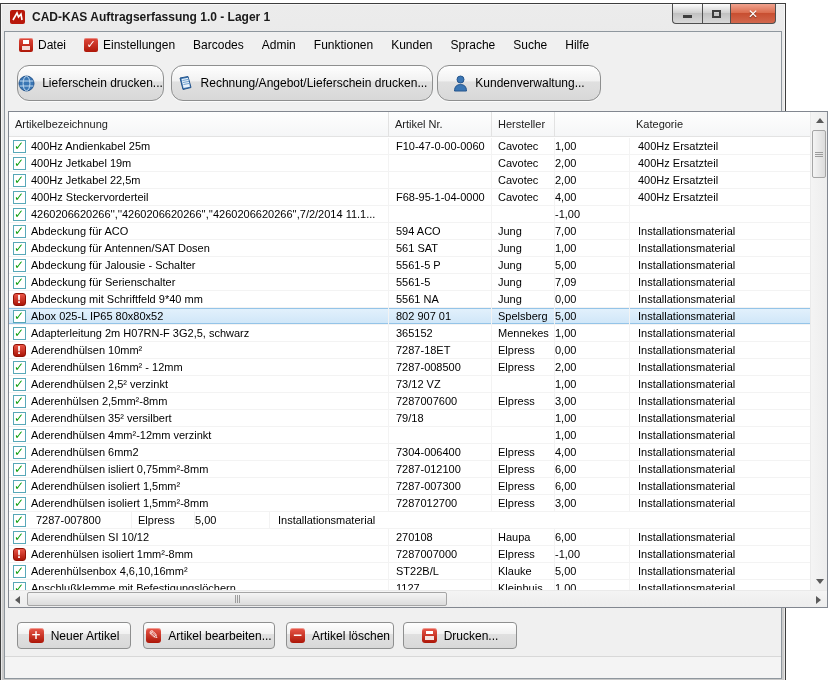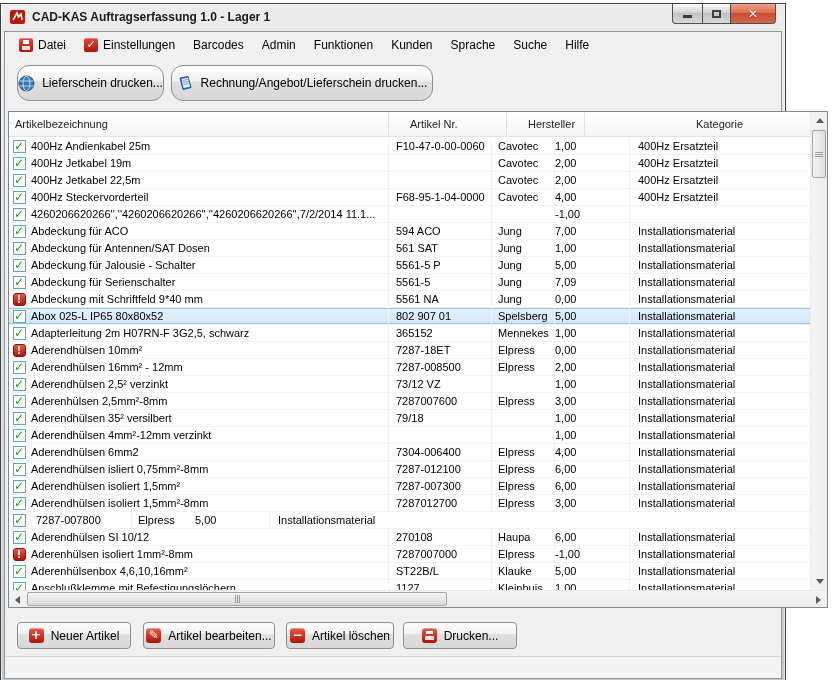--- a/index.html
+++ b/index.html
@@ -43,21 +43,21 @@
   .tb-btn { position:absolute; top:7px; height:36px; border:1px solid #8E8F8F; border-radius:12px;
     background:linear-gradient(#FEFEFE,#F1F1F1 45%,#E0E0E0 46%,#D8D8D8);
     display:flex; align-items:center; justify-content:center; gap:7px; font-size:12px; color:#000; cursor:pointer;
     box-shadow:0 1px 0 rgba(255,255,255,.7); }
   .tb-btn svg { flex:0 0 auto; }
 
   
   .table-panel { position:absolute; left:3px; top:79px; width:820px; height:497px;
     background:#fff; border:1px solid #828790; }
   .thead { position:absolute; left:0; top:0; right:17px; height:25px;
-    background:linear-gradient(#FEFEFE,#F5F6F7); border-bottom:1px solid #E3E3E3; display:flex;gap:15px; }
+    background:linear-gradient(#FEFEFE,#F5F6F7); border-bottom:1px solid #E3E3E3; display:flex; }
   .th { font-size:11px; color:#1c1c1c; padding:6px 0 0 6px; border-right:1px solid #E2E2E2; height:25px; white-space:nowrap; overflow:hidden; cursor:pointer; }
   .th.c-name { width:380px; }
   .th.c-nr   { width:103px; }
   .th.c-her  { width:63px; }
   .th.c-men  { width:75px; text-align:right; padding-right:8px; padding-left:0;margin-top:40px; }
   .th.c-kat  { flex:1; border-right:none; }
 
   .tbody { position:absolute; left:0; top:26px; right:17px; bottom:17px; overflow:hidden; }
   .trow { display:flex; height:17px; border-bottom:1px solid #F3F3F3; align-items:stretch; cursor:pointer; background:#fff; }
   .trow.sel { background:linear-gradient(#E3F1FC,#CFE6F8);
@@ -173,20 +173,27 @@
         <span>Lieferschein drucken...</span>
       </div>
       <div class="tb-btn" style="left:166px; width:262px;">
         <svg width="17" height="17" viewBox="0 0 17 17">
           <path d="M3 3 L11 1.5 L14 12.5 L6 14.5 Z" fill="#3A76B4" stroke="#24548C" stroke-width="1"></path>
           <path d="M4.5 4 L11 2.8 L13 11.8 L6.5 13 Z" fill="#E8F1FA"></path>
           <path d="M5.5 5.5 L11.5 4.4 M6 7.5 L12 6.4 M6.5 9.5 L12.5 8.4" stroke="#6FA0CF" stroke-width="1" fill="none"></path>
         </svg>
         <span>Rechnung/Angebot/Lieferschein drucken...</span>
       </div>
+      <div class="tb-btn" style="left:432px; width:164px;">
+        <svg width="15" height="17" viewBox="0 0 15 17">
+          <circle cx="7.5" cy="4.5" r="3.5" fill="#3A76B4" stroke="#24548C" stroke-width="1"></circle>
+          <path d="M1.5 16 C1.5 11.5 4 9.5 7.5 9.5 C11 9.5 13.5 11.5 13.5 16 Z" fill="#3A76B4" stroke="#24548C" stroke-width="1"></path>
+        </svg>
+        <span>Kundenverwaltung...</span>
+      </div>
     </div>
 
     <div class="table-panel">
       <div class="thead">
         <div class="th c-name">Artikelbezeichnung</div>
         <div class="th c-nr">Artikel Nr.</div>
         <div class="th c-her">Hersteller</div>
         <div class="th c-men">Menge</div>
         <div class="th c-kat">Kategorie</div>
       </div>

